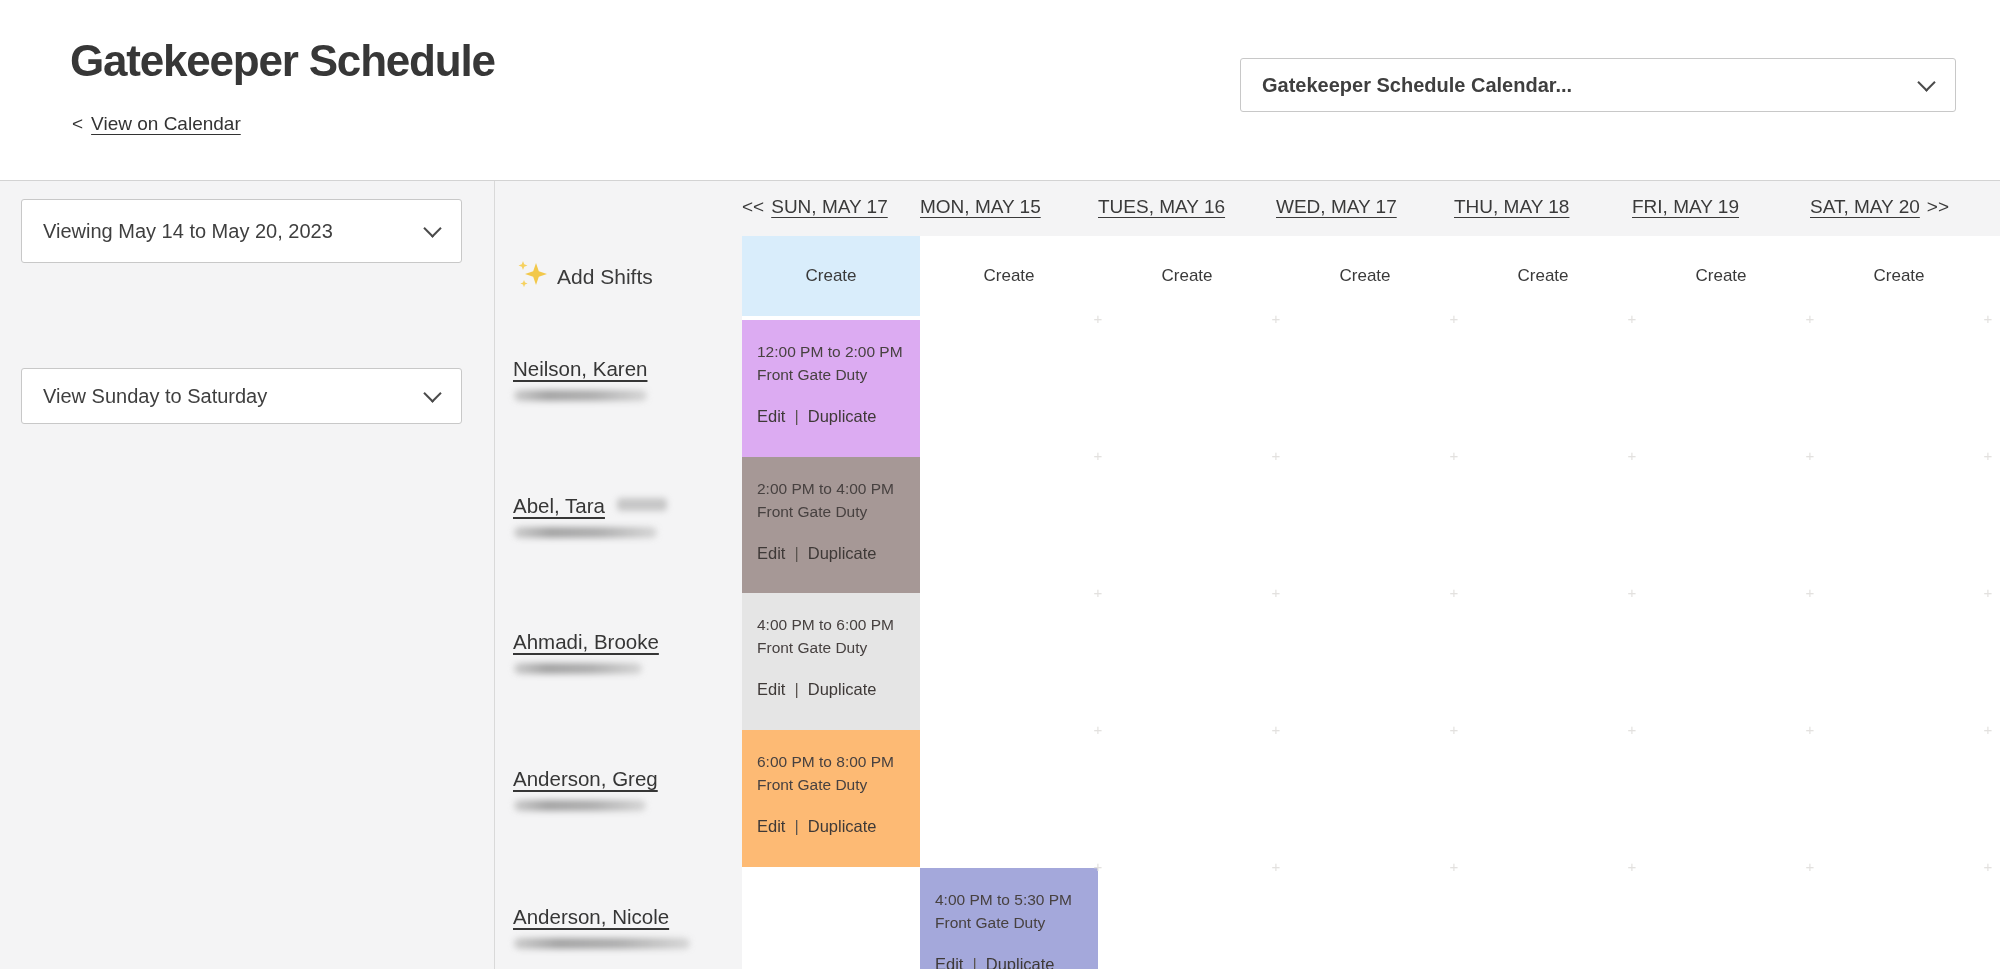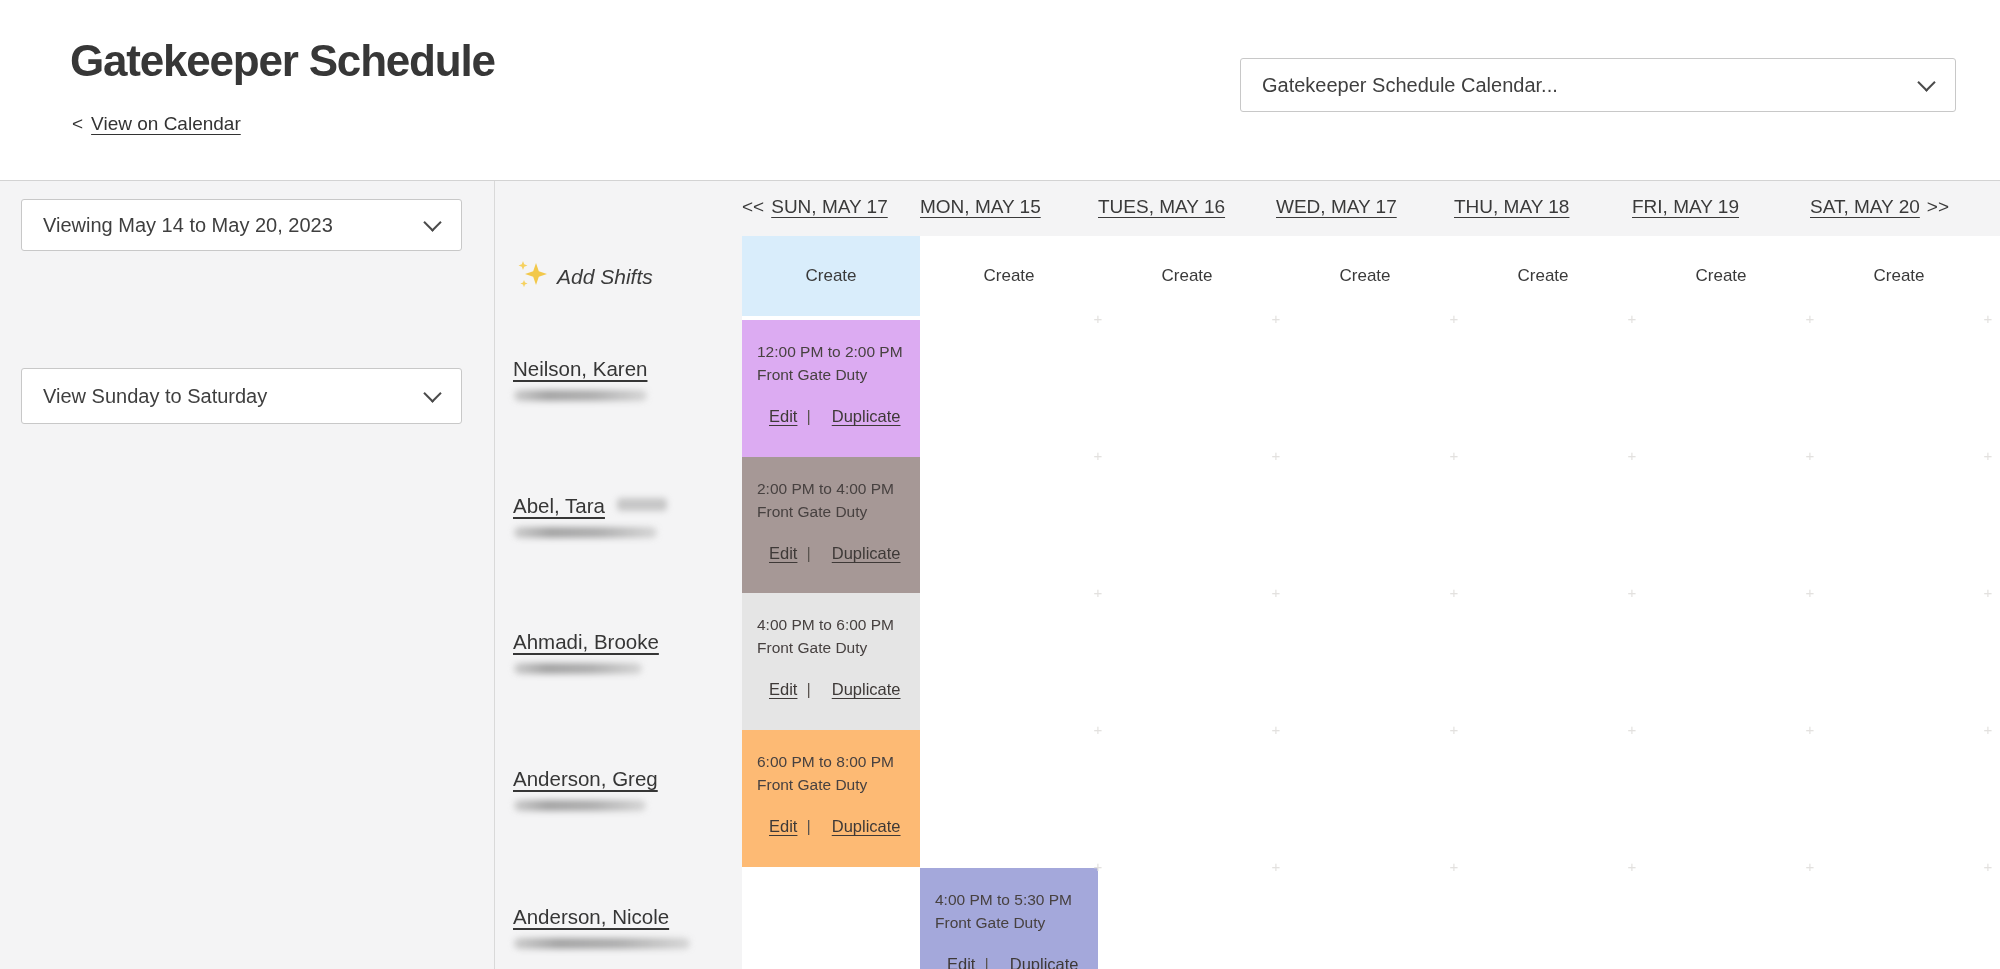--- a/index.html
+++ b/index.html
@@ -19,54 +19,54 @@
   .back-row .lt{margin-right:8px;}
   .link{text-decoration:underline;text-underline-offset:4px;cursor:pointer;color:#333333;}
 
   
   .select-box{position:absolute;background:#ffffff;border:1px solid #c8c8c8;border-radius:3px;
               box-sizing:border-box;cursor:pointer;}
   .select-box .val{position:absolute;left:21px;top:50%;transform:translateY(-50%);
                    font-size:20px;color:#3f3f3f;white-space:nowrap;}
   .chev{position:absolute;right:22px;top:50%;width:11px;height:11px;margin-top:-9px;
         border-right:2px solid #4a4a4a;border-bottom:2px solid #4a4a4a;transform:rotate(45deg);}
-  .cal-select{left:1240px;top:58px;width:716px;height:54px;}
-  .filter-0{left:21px;top:199px;width:441px;height:52px;}
+  .cal-select{left:1240px;top:58px;width:716px;height:54px;font-weight:bold;}
+  .filter-0{left:21px;top:199px;width:441px;height:64px;}
   .filter-1{left:21px;top:283px;width:441px;height:54px;}
   .filter-2{left:21px;top:368px;width:441px;height:56px;}
 
   
   .day-header{position:absolute;top:196px;width:178px;font-size:19px;color:#3a3a3a;white-space:nowrap;}
   .wknav{cursor:pointer;}
   .wknav.pre{margin-right:7px;}
   .wknav.post{margin-left:7px;}
   .day-link{text-decoration:underline;text-underline-offset:4px;cursor:pointer;}
 
   
   .add-shifts{position:absolute;left:515px;top:258px;cursor:pointer;white-space:nowrap;}
   .add-shifts svg{vertical-align:-8px;}
-  .add-shifts .lbl{font-size:21px;color:#3b3b3b;margin-left:8px;font-style:italic;}
+  .add-shifts .lbl{font-size:21px;color:#3b3b3b;margin-left:8px;}
 
   
   .create-cell{position:absolute;top:236px;width:178px;height:80px;line-height:80px;
                text-align:center;font-size:17px;color:#3a3a3a;cursor:pointer;}
 
   
   .emp-name{position:absolute;left:513px;font-size:20.5px;color:#363636;white-space:nowrap;
             text-decoration:underline;text-underline-offset:4px;cursor:pointer;}
   .smudge{position:absolute;left:514px;height:11px;border-radius:6px;filter:blur(3px);opacity:.8;
           background:linear-gradient(90deg,#c2c2c2,#8f8f8f 25%,#9c9c9c 60%,#cfcfcf);}
   .inline-redact{display:inline-block;width:50px;height:13px;margin-left:12px;border-radius:4px;
                  filter:blur(3px);background:#9a9a9a;opacity:.5;vertical-align:2px;}
 
   
   .shift-card{position:absolute;width:178px;height:137px;box-sizing:border-box;
               padding:20px 10px 12px 15px;font-size:15.5px;line-height:23px;color:#474140;}
   .shift-actions{margin-top:19px;font-size:16.5px;color:#3e3937;}
-  .shift-actions .alink{color:inherit;text-decoration:underline;text-underline-offset:3px;cursor:pointer;margin-left:12px;}
+  .shift-actions .alink{color:inherit;text-underline-offset:3px;cursor:pointer;}
   .sep{margin:0 9px;color:#5a5450;}
 
   
   .plus{position:absolute;font-size:15px;color:#e3e1df;transform:translate(-50%,-50%);cursor:pointer;}
 </style>
 </head>
 <body>
 
 <div class="page">
 

